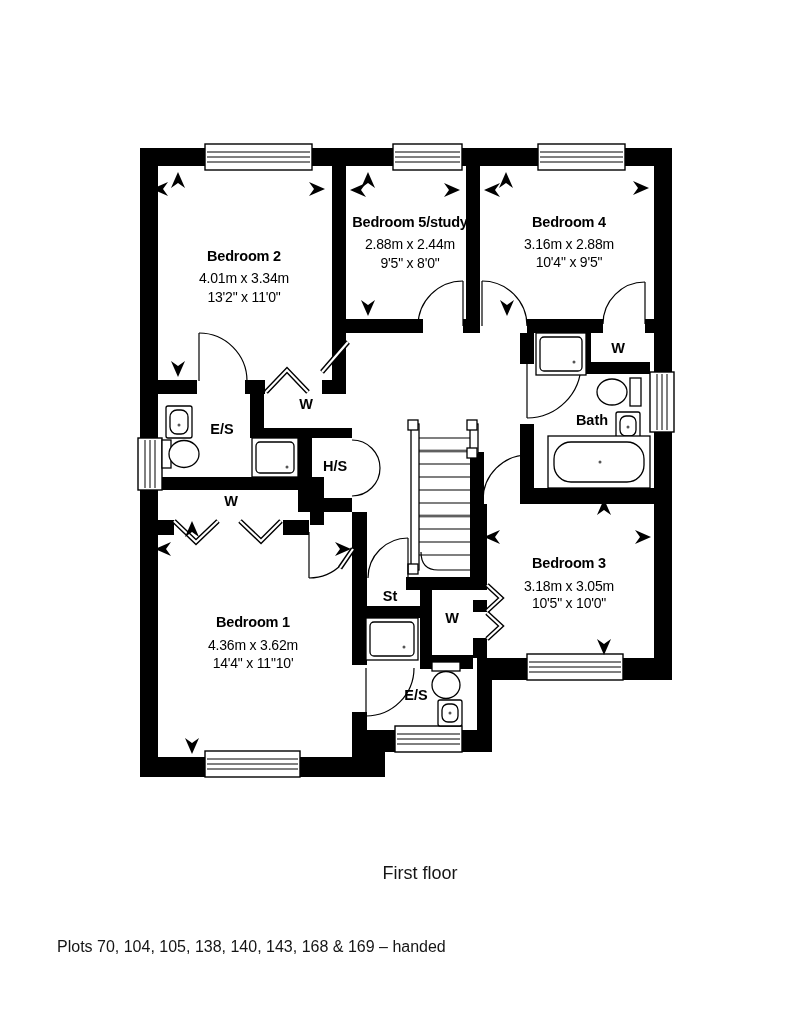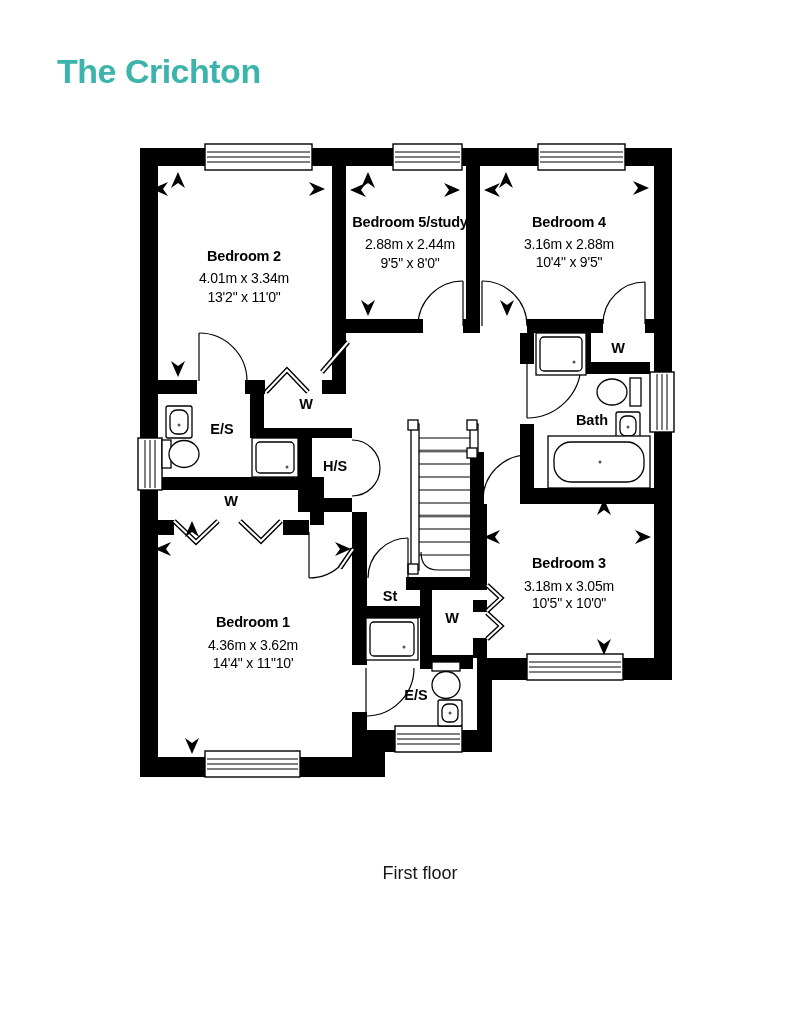--- a/index.html
+++ b/index.html
@@ -25,21 +25,20 @@
   .tread{stroke:#000;stroke-width:1.1;}
   .tgray{stroke:#c0c0c0;stroke-width:4;}
   .arrow{fill:#000;stroke:none;}
   .dot{fill:#555;stroke:none;}
 </style>
 </head>
 <body>
 
 <div class="page">
 
-  <div class="title">The Crichton</div>
 
   <svg width="800" height="1025" viewBox="0 0 800 1025">
 
     <g>
       <rect class="wall" x="140" y="148" width="532" height="18"></rect>
       <rect class="wall" x="140" y="148" width="18" height="629"></rect>
       <rect class="wall" x="654" y="148" width="18" height="532"></rect>
       <rect class="wall" x="140" y="757" width="245" height="20"></rect>
       <rect class="wall" x="362" y="730" width="130" height="22"></rect>
       <rect class="wall" x="362" y="730" width="23" height="47"></rect>
@@ -313,13 +312,14 @@
       <text class="slab" x="231" y="506">W</text>
       <text class="slab" x="592" y="425">Bath</text>
       <text class="slab" x="618" y="353">W</text>
       <text class="slab" x="452" y="623">W</text>
       <text class="slab" x="390" y="601">St</text>
       <text class="slab" x="416" y="700">E/S</text>
     </g>
   </svg>
 
   <div class="caption">First floor</div>
+  <div class="footnote">Plots 70, 104, 105, 138, 140, 143, 168 &amp; 169 – handed</div>
 </div>
 
 </body></html>

